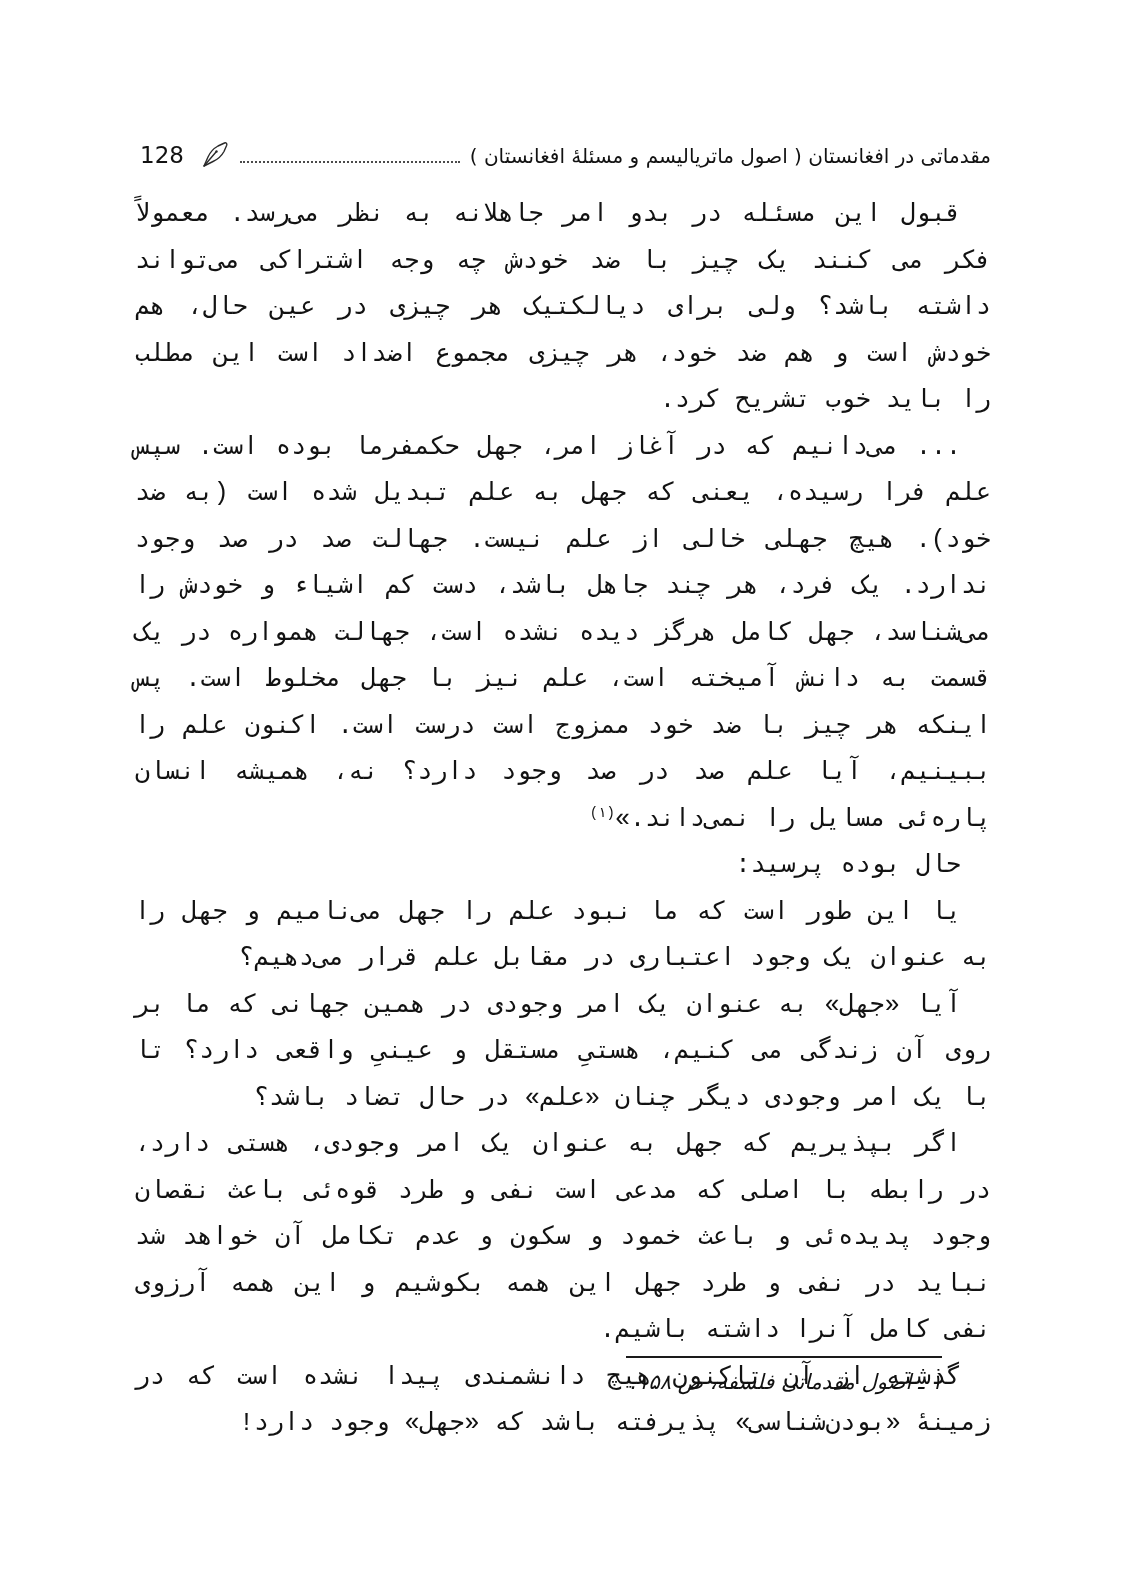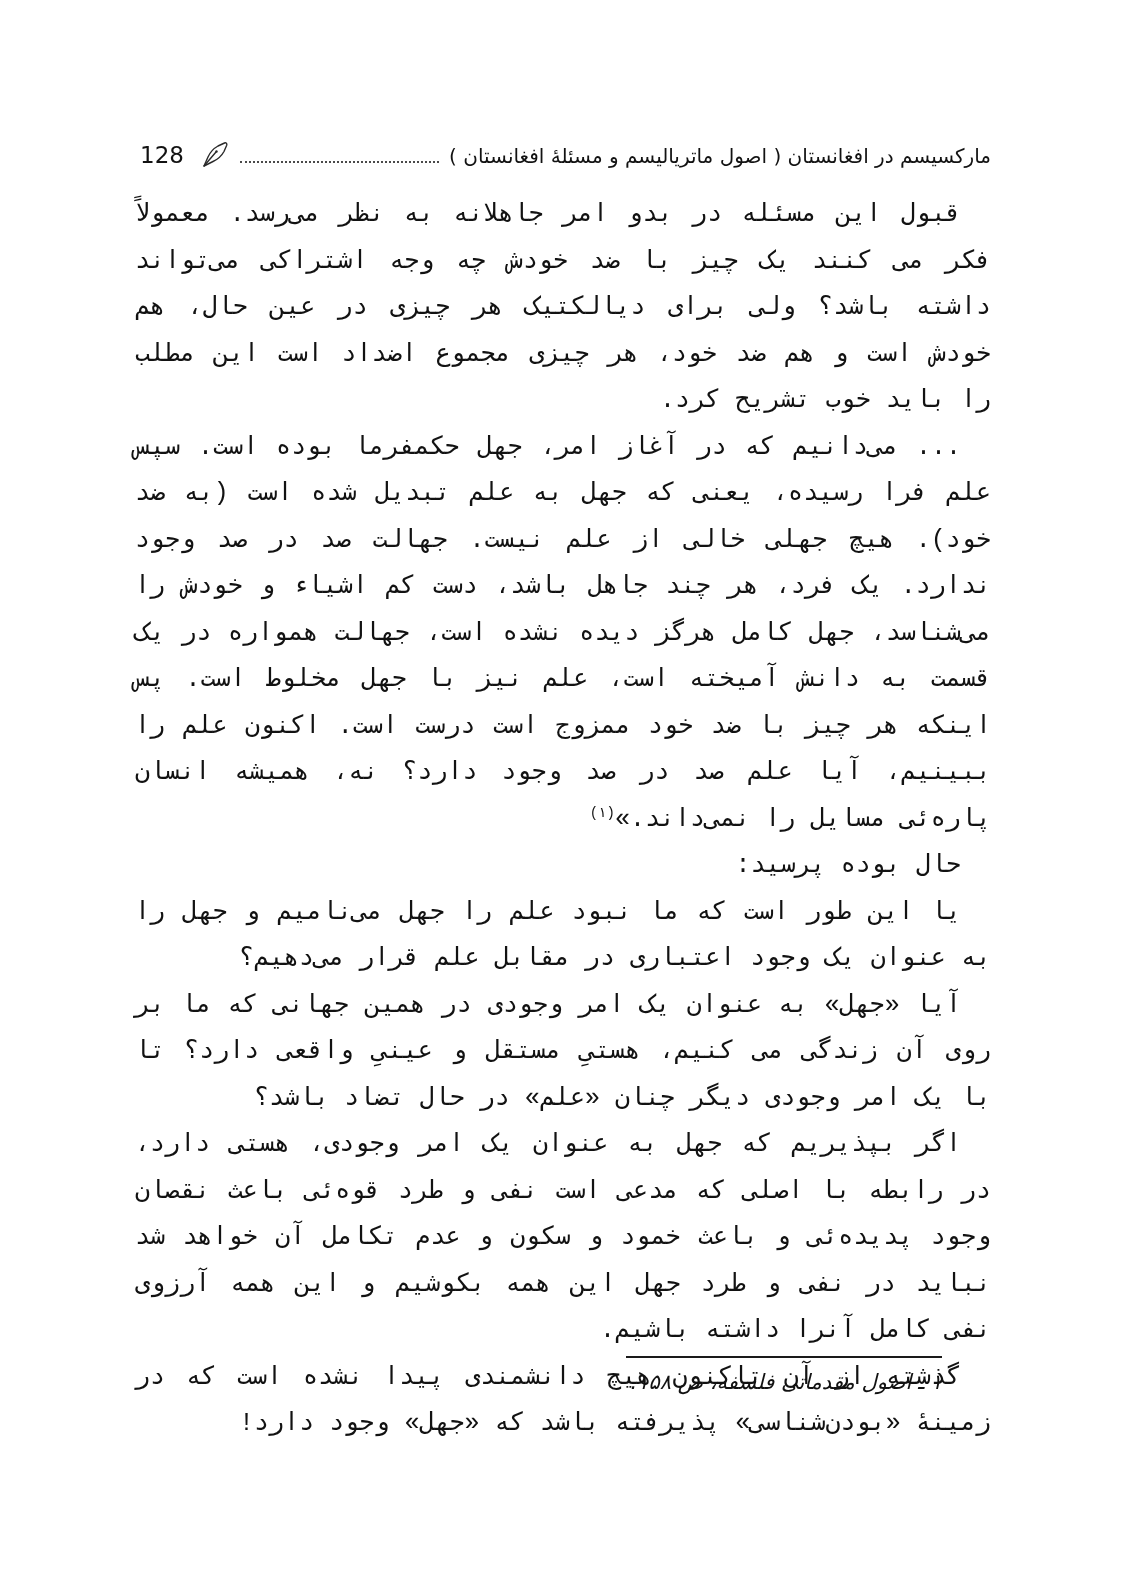--- a/index.html
+++ b/index.html
@@ -86,21 +86,21 @@
     text-align: right;
     white-space: nowrap;
   }
 </style>
 </head>
 <body>
 
 <div class="page">
 
   <div class="header">
-    <span class="title">مارکسیسم در افغانستان ( اصول ماتریالیسم و مسئلهٔ افغانستان )</span>
+    <span class="title">مقدماتی در افغانستان ( اصول ماتریالیسم و مسئلهٔ افغانستان )</span>
     <span class="leader"></span>
     <span class="pen">
       <svg viewBox="0 0 30 30" width="30" height="30" aria-hidden="true">
         <g fill="#ffffff" stroke="#2a2a2a" stroke-width="1.4" stroke-linejoin="round" stroke-linecap="round">
           <path d="M4 26 L8 17 C10 12.5 13.5 8.5 18 6 L24.5 3 C26 2.4 27.3 3.7 26.7 5.2 L24 11.5 C21.5 16 17.5 19.5 13 21.5 Z"></path>
           <line x1="4" y1="26" x2="16" y2="12"></line>
           <circle cx="16.5" cy="11.5" r="1.2" fill="#2a2a2a" stroke="none"></circle>
         </g>
       </svg>
     </span>

